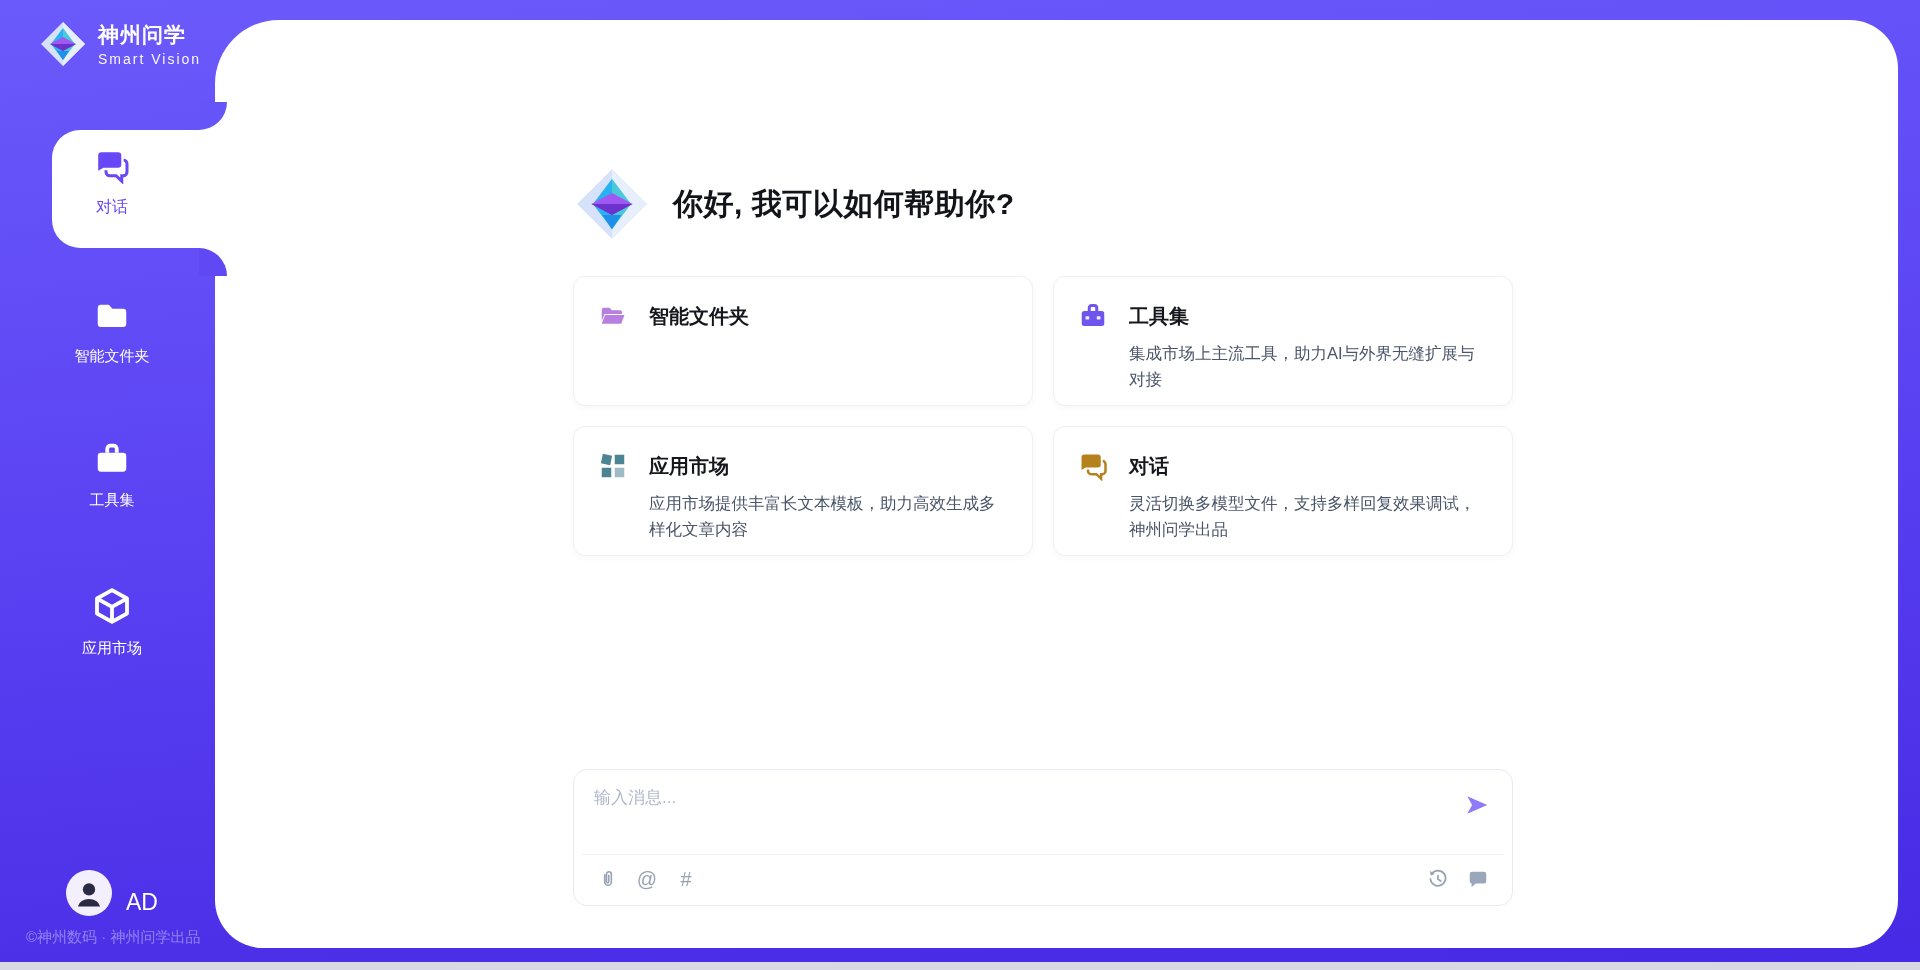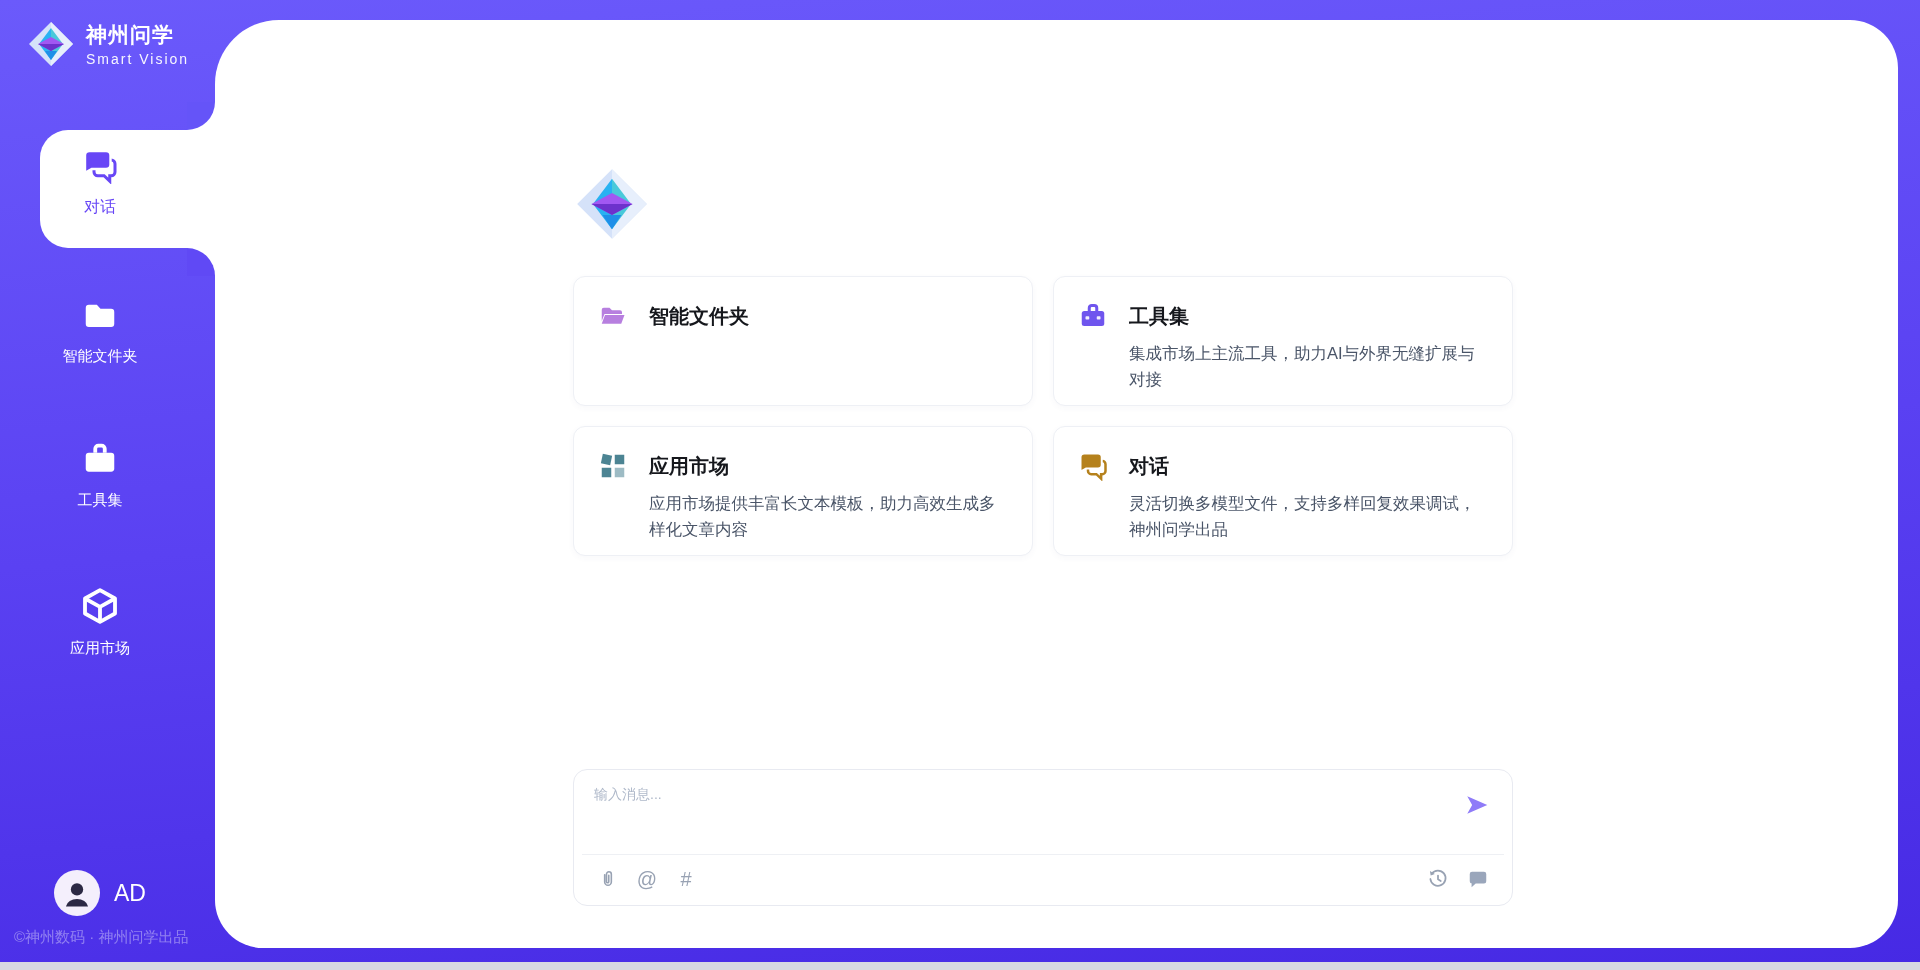--- a/index.html
+++ b/index.html
@@ -8,21 +8,21 @@
 
   .page { position:relative; width:1920px; height:970px;
           background:linear-gradient(175deg,#6b5afb 0%,#5a41f2 50%,#4629e4 100%); }
   .bottom-strip { position:absolute; left:0; bottom:0; width:1920px; height:8px; background:#d7d8e2; }
 
   
   .content { position:absolute; left:215px; top:20px; width:1683px; height:928px;
              background:#ffffff; border-radius:64px 48px 48px 48px; }
 
   
-  .sidebar { position:absolute; left:0; top:0; width:215px; height:962px;text-decoration:underline; }
+  .sidebar { position:absolute; left:12px; top:0; width:215px; height:962px;text-decoration:underline; }
   .logo-row { position:absolute; left:26px; top:20px; display:flex; align-items:center; gap:10px; }
   .logo-row svg { width:50px; height:48px; }
   .brand-text { color:#fff; }
   .brand-name { font-size:21px; font-weight:700; letter-spacing:1px; }
   .brand-sub  { font-size:14px; letter-spacing:2px; margin-top:2px; opacity:.95; }
 
   .nav-item { position:absolute; left:0; width:200px; text-align:center; color:#fff; z-index:2; }
   .nav-item .nav-icon { display:inline-block; }
   .nav-item .nav-label { display:block; font-size:15px; margin-top:9px; }
 
@@ -30,21 +30,21 @@
             background:#fff; border-radius:28px 0 0 28px; z-index:1; }
   .fillet { position:absolute; left:187px; width:28px; height:28px; background:#fff; z-index:1; }
   .fillet-top   { top:102px; }
   .fillet-bot   { top:248px; }
   .fillet-top::after, .fillet-bot::after { content:""; position:absolute; inset:0; }
   .fillet-top::after { background:#6554f8; border-radius:0 0 28px 0; }
   .fillet-bot::after { background:#6049f5; border-radius:0 28px 0 0; }
 
   .nav-active { color:#6847f6; }
 
-  .user-row { position:absolute; left:54px; top:870px; display:flex; align-items:center; gap:14px; z-index:2;}
+  .user-row { position:absolute; left:54px; top:870px; display:flex; align-items:flex-end; gap:14px; z-index:2;}
   .avatar { width:46px; height:46px; background:#f4effc; border-radius:50%; overflow:hidden;
             display:flex; align-items:center; justify-content:center; }
   .user-name { color:#fff; font-size:23px; }
   .side-footer { position:absolute; left:14px; top:928px; font-size:15px; color:rgba(255,255,255,.38);
                  white-space:nowrap; z-index:2; }
 
   
   .greeting { position:absolute; left:358px; top:146px; display:flex; align-items:center; gap:22px; }
   .greeting svg { width:78px; height:76px; }
   .greeting-title { font-size:30px; font-weight:800; color:#121419; letter-spacing:.5px; }
@@ -62,21 +62,21 @@
 
   .model-pill { position:absolute; left:362px; top:688px; height:52px; padding:0 20px 0 16px;
                 background:#f3f4f7; border-radius:26px; display:flex; align-items:center; gap:12px; cursor:pointer; }
   .model-pill svg.mini { width:24px; height:23px; }
   .model-name { font-size:19px; color:#26272b; }
 
   .composer { position:absolute; left:358px; top:749px; width:940px; height:137px;
               border:1px solid #e8eaf1; border-radius:14px; background:#fff; }
   .composer textarea { position:absolute; left:20px; top:16px; width:820px; height:58px;
                        border:none; outline:none; resize:none; font-family:inherit;
-                       font-size:14px; color:#3b4354; background:transparent; }
+                       font-size:17px; color:#3b4354; background:transparent; }
   .composer textarea::placeholder { color:#aeb8c9; }
   .send-btn { position:absolute; right:22px; top:22px; width:26px; height:26px; cursor:pointer; }
   .composer-divider { position:absolute; left:8px; right:8px; top:84px; height:1px; background:#eef0f4; }
   .tools-row { position:absolute; left:22px; top:97px; display:flex; align-items:center; gap:15px; }
   .tool-ic { width:24px; height:24px; display:flex; align-items:center; justify-content:center;
              color:#98a2b3; font-size:20px; cursor:pointer; }
   .tools-right { position:absolute; right:22px; top:97px; display:flex; align-items:center; gap:16px; }
 </style>
 </head>
 <body>
@@ -205,20 +205,21 @@
 
     <div class="side-footer">©神州数码 · 神州问学出品</div>
   </div>
 
   <div class="content">
 
     <div class="greeting">
       <svg viewBox="0 0 48 48">
           <use href="#diamond-logo"></use>
         </svg>
+      <div class="greeting-title">你好, 我可以如何帮助你?</div>
     </div>
 
     <div class="card card-1">
       <div class="card-head">
         <svg viewBox="0 0 24 24" style="color:#b77fdf">
             <use href="#folder-open"></use>
           </svg>
         <span class="card-title">智能文件夹</span>
       </div>
     </div>

